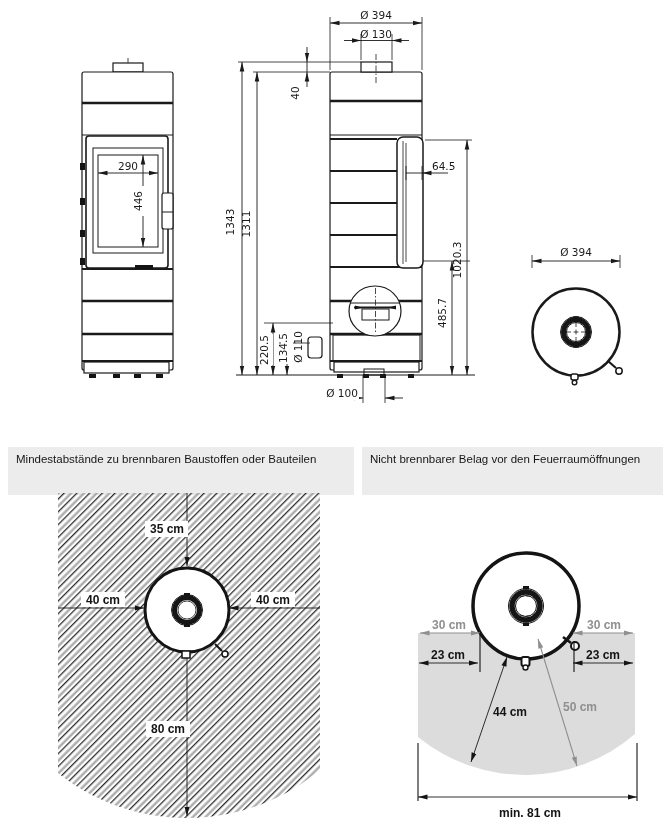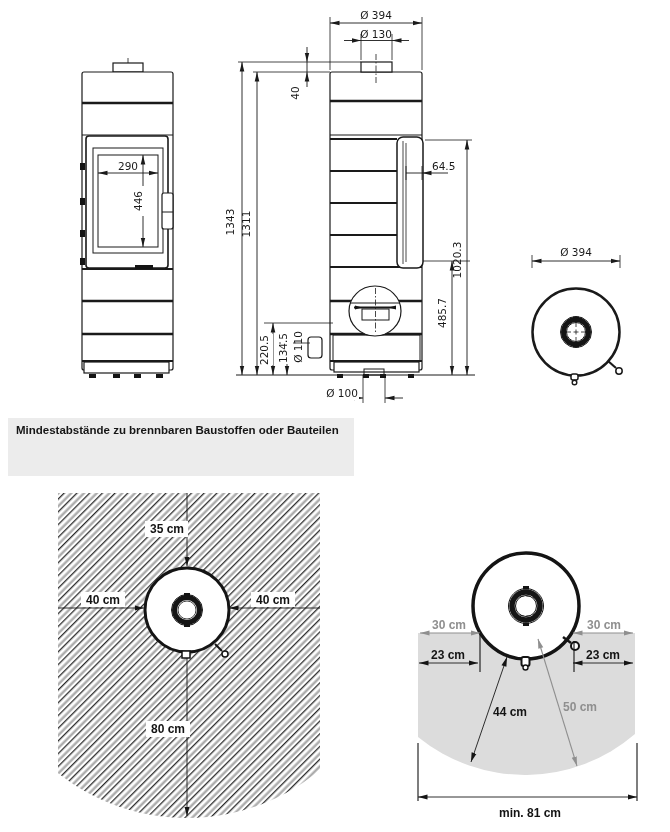--- a/index.html
+++ b/index.html
@@ -1,22 +1,22 @@
 <!DOCTYPE html>
 <html><head>
 <meta charset="utf-8">
 <style>
   html,body{margin:0;padding:0;background:#fff;}
   #page{position:relative;width:670px;height:832px;background:#fff;overflow:hidden;
         font-family:"Liberation Sans",sans-serif;}
   svg{position:absolute;left:0;overflow:visible;}
   #drawing-svg{top:0;}
   #bottom-svg{top:480px;}
-  .heading{position:absolute;top:418px;height:58px;background:#ececec;color:#161616;
-           font-weight:bold;font-size:11.5px;line-height:1.32;padding:5px 8px 0 8px;
+  .heading{position:absolute;top:447px;height:48px;background:#ececec;color:#161616;
+           font-weight:normal;font-size:11.5px;line-height:1.32;padding:5px 8px 0 8px;
            box-sizing:border-box;}
   #heading-left{left:8px;width:346px;}
   #heading-right{left:362px;width:301px;}
   .heading span{display:block;}
   
   .o{stroke:#1a1a1a;stroke-width:1.2;fill:#fff;}
   .on{stroke:#1a1a1a;stroke-width:1;fill:none;}
   .thin{stroke:#1a1a1a;stroke-width:.8;fill:none;}
   .t2{stroke:#1a1a1a;stroke-width:2;fill:none;}
   .t25{stroke:#1a1a1a;stroke-width:2.4;fill:none;}
@@ -192,20 +192,23 @@
     <line x1="608" y1="361" x2="616" y2="368" stroke="#1a1a1a" stroke-width="2.2"></line>
     <circle cx="619" cy="371" r="3.2" fill="#fff" stroke="#1a1a1a" stroke-width="1.5"></circle>
     <rect x="571" y="374" width="7" height="6" rx="2" fill="#fff" stroke="#1a1a1a" stroke-width="1.5"></rect>
     <circle cx="574.5" cy="382.5" r="2.3" fill="#fff" stroke="#1a1a1a" stroke-width="1.4"></circle>
   </g>
 </svg>
 
 <div id="heading-left" class="heading">
   <span>Mindestabstände zu brennbaren Baustoffen oder Bauteilen</span>
 </div>
+<div id="heading-right" class="heading">
+  <span>Nicht brennbarer Belag vor den Feuerraumöffnungen</span>
+</div>
 
 <svg id="bottom-svg" width="670" height="352" viewBox="0 0 670 352">
   <defs>
     <marker id="ae2" markerWidth="11" markerHeight="8" refX="9.5" refY="3" orient="auto" markerUnits="userSpaceOnUse">
       <path d="M0,.4 L9.5,3 L0,5.6 Z" fill="#141414"></path>
         </marker>
     <marker id="as2" markerWidth="11" markerHeight="8" refX=".5" refY="3" orient="auto" markerUnits="userSpaceOnUse">
       <path d="M10,.4 L.5,3 L10,5.6 Z" fill="#141414"></path>
         </marker>
     <marker id="aeg" markerWidth="11" markerHeight="8" refX="9.5" refY="3" orient="auto" markerUnits="userSpaceOnUse">

